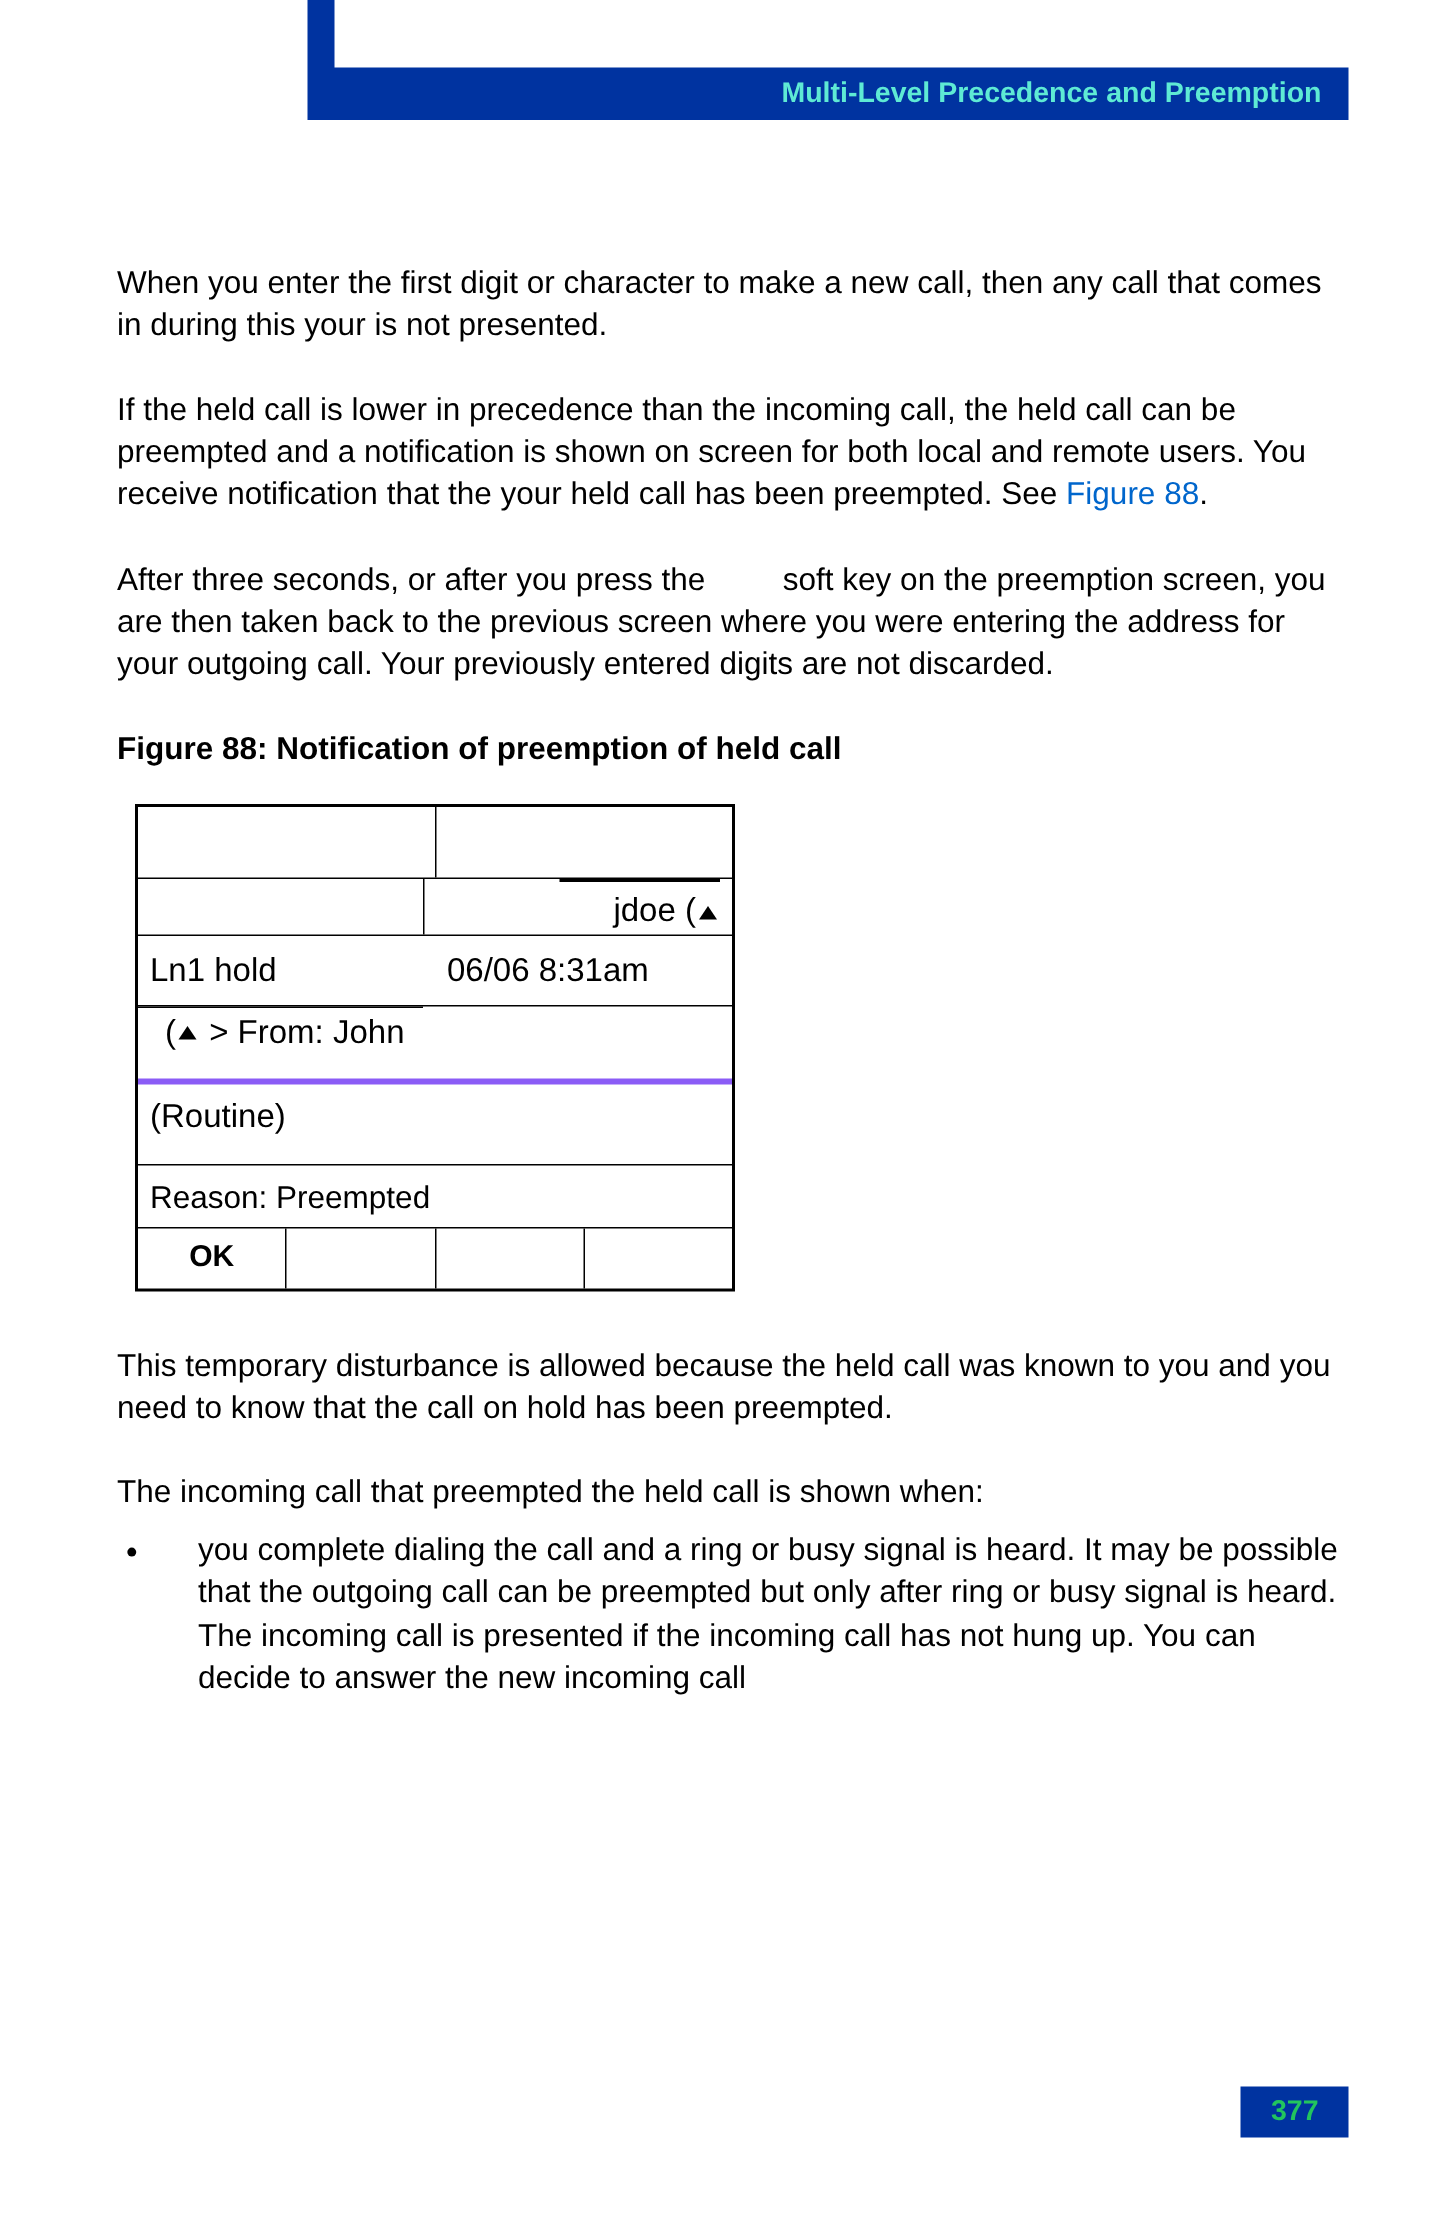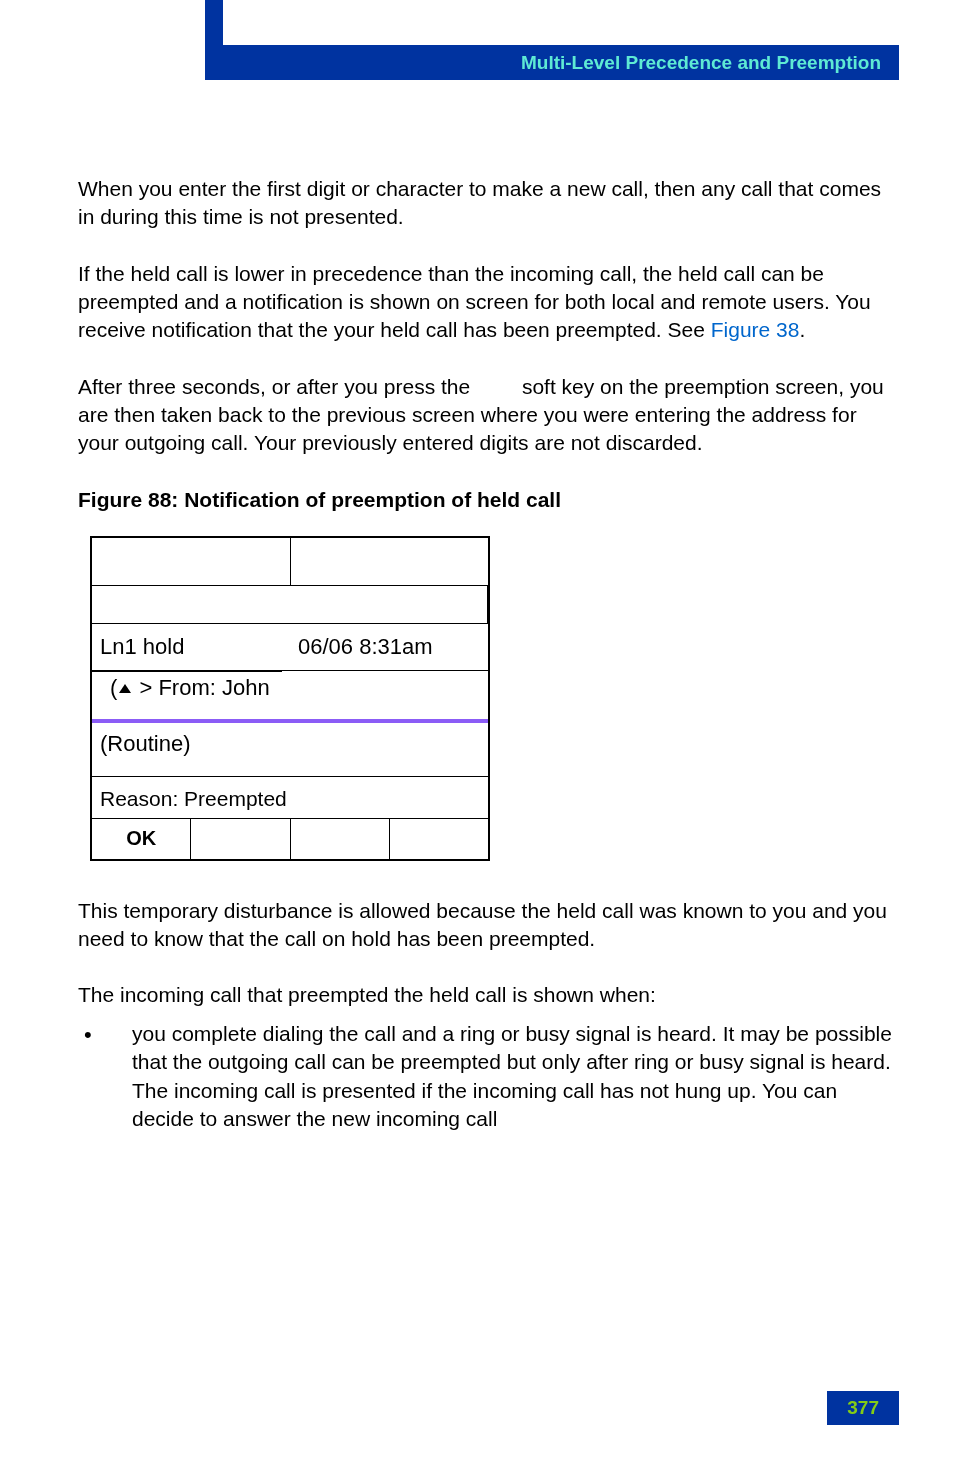--- a/index.html
+++ b/index.html
@@ -177,21 +177,21 @@
       position: absolute;
       left: 6px;
       top: 0;
       font-size: 22px;
     }
     .page-number-box {
       position: absolute;
       right: 55px;
       bottom: 50px;
       background: #0033a0;
-      color: #84cc16;
+      color: #22c55e;
       font-weight: bold;
       font-size: 19px;
       padding: 6px 20px;
     }
     .tri-up {
       display: inline-block;
       width: 0;
       height: 0;
       border-left: 6px solid transparent;
       border-right: 6px solid transparent;
@@ -208,39 +208,44 @@
 <body>
 
 <div class="blue-sidebar"></div>
 
 <div class="header-bar">
   <span>Multi-Level Precedence and Preemption</span>
 </div>
 
 <div class="content">
 
-  <p class="para">When you enter the first digit or character to make a new call, then any call that comes in during this time is not presented.</p>
+  <p class="para">When you enter the first digit or character to make a new call, then any call that comes in during this your is not presented.</p>
 
   <p class="para">
-    <span>If the held call is lower in precedence than the incoming call, the held call can be preempted and a notification is shown on screen for both local and remote users. You receive notification that the your held call has been preempted. See </span><span class="figure-link">Figure 38</span><span>.</span>
+    <span>If the held call is lower in precedence than the incoming call, the held call can be preempted and a notification is shown on screen for both local and remote users. You receive notification that the your held call has been preempted. See </span><span class="figure-link">Figure 88</span><span>.</span>
   </p>
 
   <p class="para">
     <span>After three seconds, or after you press the </span><span class="ok-softkey-inline"></span><span> soft key on the preemption screen, you are then taken back to the previous screen where you were entering the address for your outgoing call. Your previously entered digits are not discarded.</span>
   </p>
 
   <div class="figure-title">Figure 88: Notification of preemption of held call</div>
 
   <div class="phone-screen">
     <div class="phone-row top-spacer">
       <div class="cell left-cell"></div>
       <div class="cell right-cell"></div>
     </div>
     <div class="phone-jdoe-top" style="border-bottom:1px solid #000;">
       <div class="blank-left"></div>
+      <div class="jdoe-right">
+        <div class="overline"></div>
+        <span>jdoe</span>
+        <span> (</span><span class="tri-up"></span>
+      </div>
     </div>
     <div class="phone-line-row">
       <div class="ln-cell">Ln1 hold</div>
       <div class="time-cell">06/06 8:31am</div>
     </div>
     <div class="phone-from-row">
       <div class="overline2"></div>
       <span>(</span><span class="tri-up"></span>
       <span>&gt; From: John</span>
     </div>

